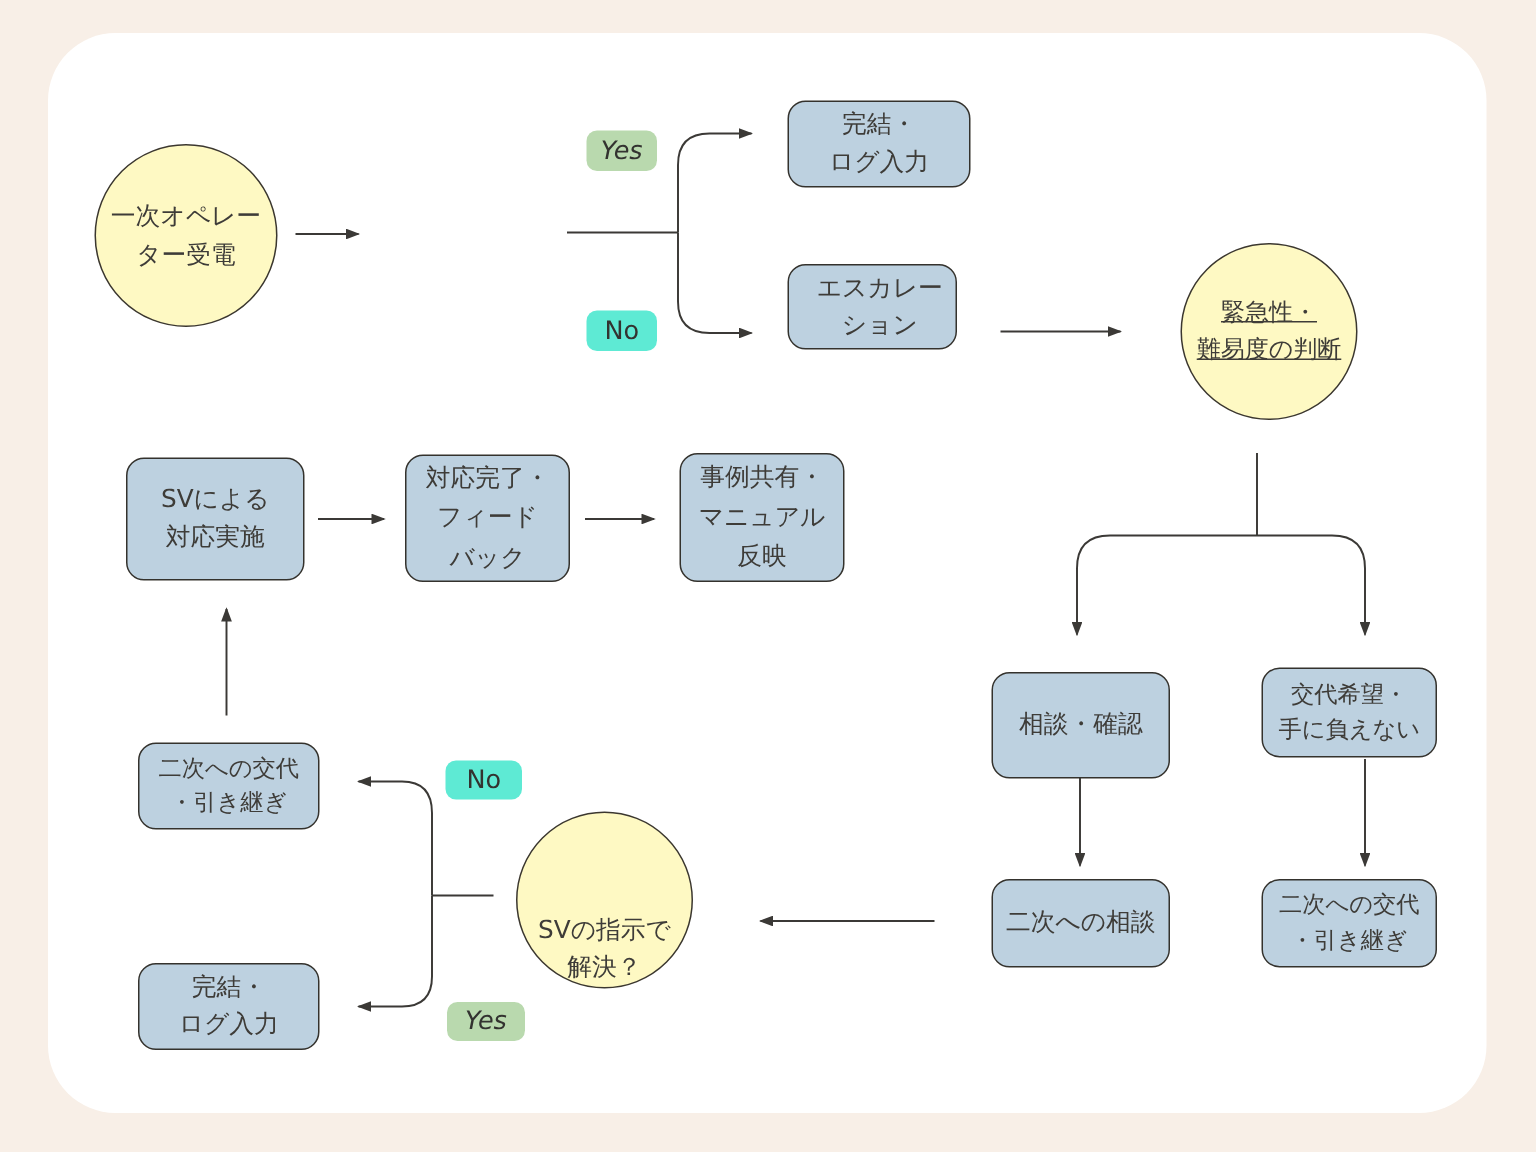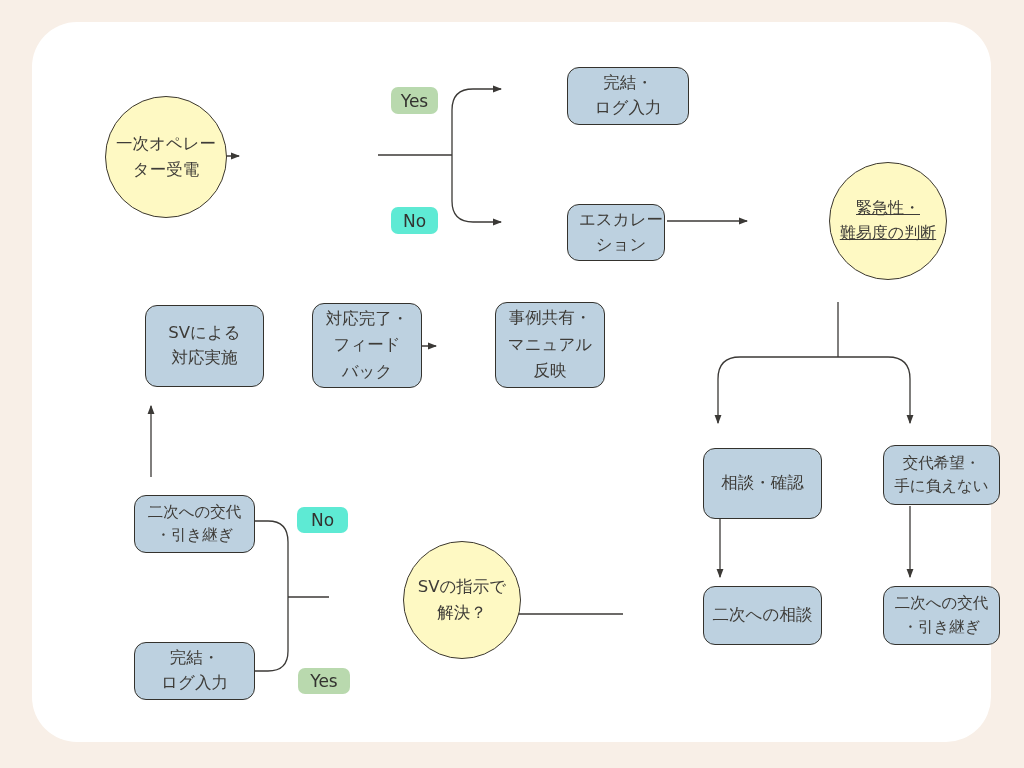--- a/index.html
+++ b/index.html
@@ -13,41 +13,40 @@
     position:absolute;left:32px;top:22px;width:959px;height:720px;
     background:#ffffff;border-radius:45px;
   }
   .stage{position:absolute;left:0;top:0;width:1024px;height:768px;}
   .edges{position:absolute;left:0;top:0;pointer-events:none;}
   .edge{fill:none;stroke:#3b3936;stroke-width:1.3px;}
   .node{
     position:absolute;display:flex;align-items:center;justify-content:center;
     text-align:center;white-space:pre-line;color:#3e3c38;
     box-sizing:border-box;
-    margin-left:42px;
   }
   .circle{
     border-radius:50%;
     background:#fef9c3;
     border:1.7px solid #3b372f;
     font-size:16.5px;line-height:1.55;
   }
   .box{
     border-radius:12px;
     background:#bdd1e0;
     border:1.7px solid #34322d;
     font-size:16.5px;line-height:1.5;
   }
   .box.tall{line-height:1.6;}
   .badge{
     position:absolute;display:flex;align-items:center;justify-content:center;
     border-radius:7px;font-size:17px;color:#333330;
     box-sizing:border-box;
   }
-  .badge.yes{background:#b9d9ae;}
+  .badge.yes{background:#b9d9ae;font-style:italic;}
   .badge.no{background:#5eead4;}
 </style>
 </head>
 <body>
 
 <div class="board"></div>
 
 <div class="stage">
 
   <svg class="edges" width="1024" height="768" viewBox="0 0 1024 768">
@@ -87,21 +86,21 @@
 
   <div class="badge no" style="left:391px;top:207px;width:47px;height:27px;">
     <span>No</span>
   </div>
 
   <div class="node box" style="left:525px;top:67px;width:122px;height:58px;">
     <span>完結・
 ログ入力</span>
   </div>
 
-  <div class="node box" style="left:525px;top:204px;width:98px;height:57px;padding-left:10px;">
+  <div class="node box" style="left:525px;top:176px;width:113px;height:57px;padding-left:10px;">
     <span>エスカレー
 ション</span>
   </div>
 
   <div class="node circle" style="left:787px;top:162px;width:118px;height:118px;font-size:16px;text-decoration:underline;">
     <span>緊急性・
 難易度の判断</span>
   </div>
 
   <div class="node box" style="left:661px;top:448px;width:119px;height:71px;">
@@ -115,21 +114,21 @@
   <div class="node box" style="left:841px;top:445px;width:117px;height:60px;font-size:15.5px;">
     <span>交代希望・
 手に負えない</span>
   </div>
 
   <div class="node box" style="left:841px;top:586px;width:117px;height:59px;font-size:15.5px;">
     <span>二次への交代
 ・引き継ぎ</span>
   </div>
 
-  <div class="node circle" style="left:361px;top:541px;width:118px;height:118px;">
+  <div class="node circle" style="left:344px;top:541px;width:118px;height:118px;align-items:flex-end;">
     <span>SVの指示で
 解決？</span>
   </div>
 
   <div class="badge no" style="left:297px;top:507px;width:51px;height:26px;">
     <span>No</span>
   </div>
 
   <div class="badge yes" style="left:298px;top:668px;width:52px;height:26px;">
     <span>Yes</span>
@@ -138,21 +137,21 @@
   <div class="node box" style="left:92px;top:495px;width:121px;height:58px;font-size:15.5px;">
     <span>二次への交代
 ・引き継ぎ</span>
   </div>
 
   <div class="node box" style="left:92px;top:642px;width:121px;height:58px;">
     <span>完結・
 ログ入力</span>
   </div>
 
-  <div class="node box" style="left:103px;top:305px;width:119px;height:82px;">
+  <div class="node box" style="left:84px;top:305px;width:119px;height:82px;">
     <span>SVによる
 対応実施</span>
   </div>
 
   <div class="node box tall" style="left:270px;top:303px;width:110px;height:85px;">
     <span>対応完了・
 フィード
 バック</span>
   </div>
 

